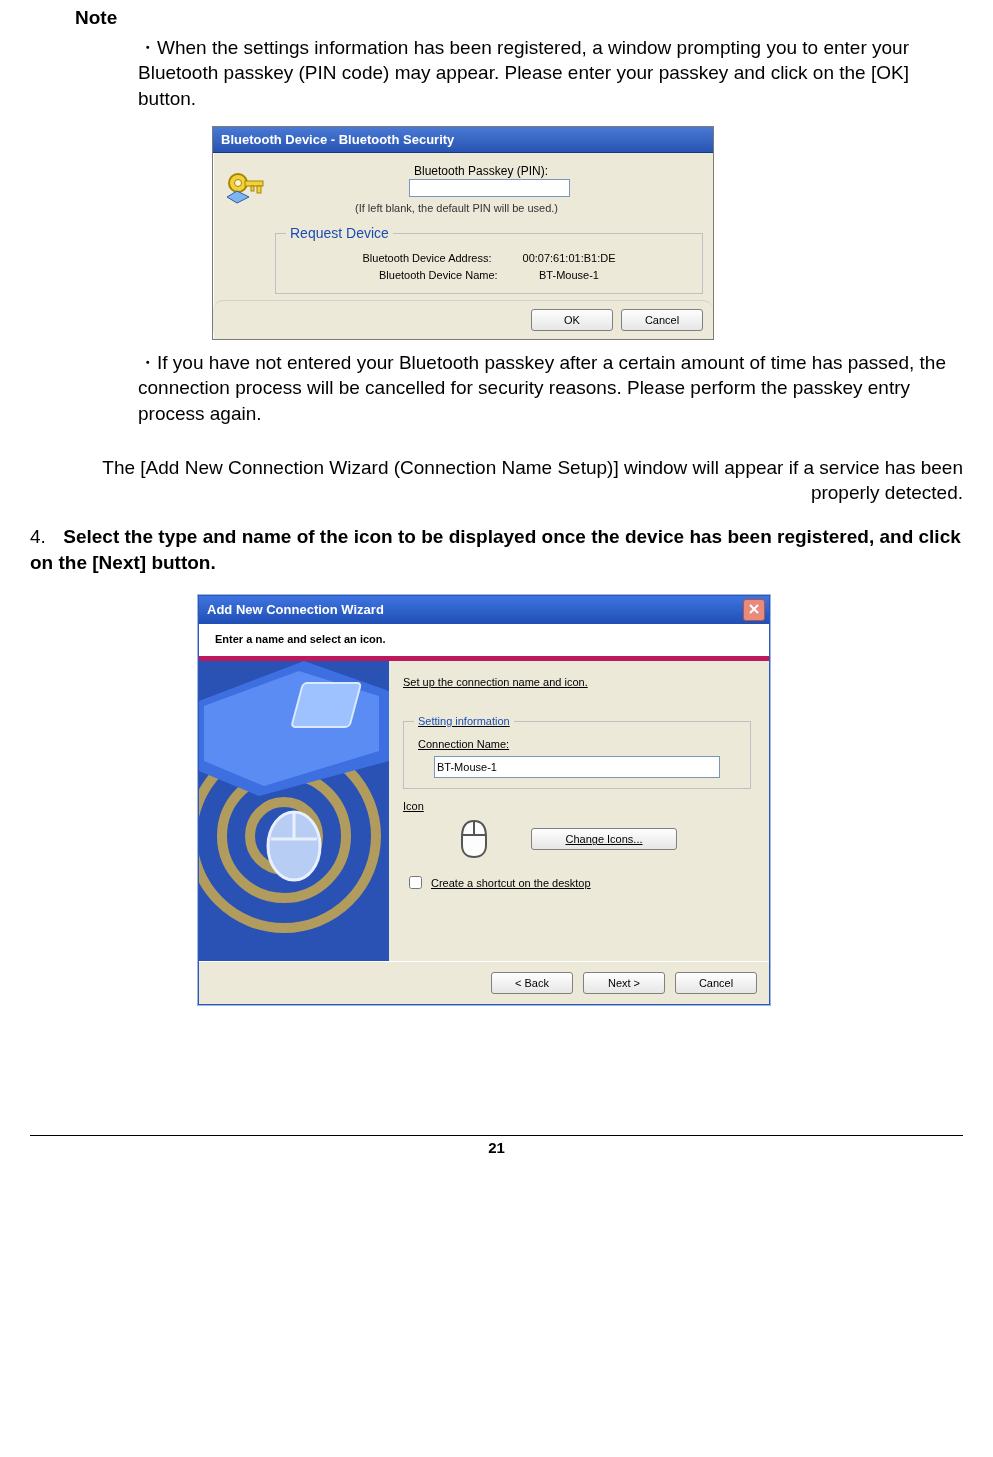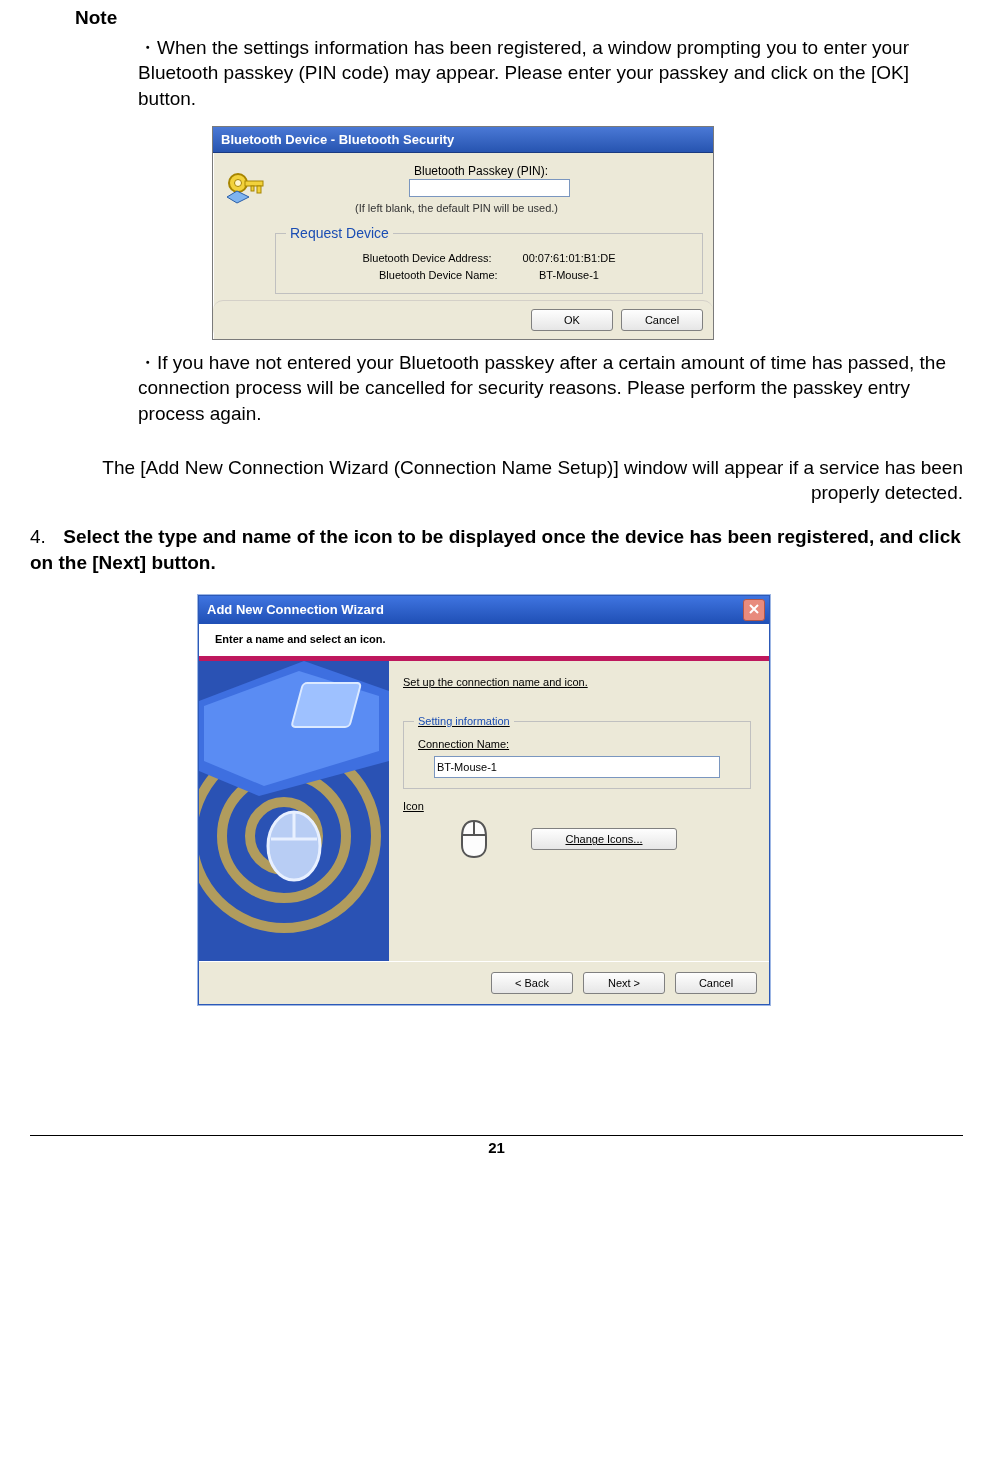--- a/index.html
+++ b/index.html
@@ -327,20 +327,24 @@
             <span class="mouse-icon">
               <svg viewBox="0 0 34 40">
                 <path d="M17 2 C9 2 5 8 5 18 L5 26 C5 34 10 38 17 38 C24 38 29 34 29 26 L29 18 C29 8 25 2 17 2 Z" fill="#fdfdfd" stroke="#555" stroke-width="2"></path>
                 <line x1="17" y1="3" x2="17" y2="16" stroke="#555" stroke-width="2"></line>
                 <line x1="6" y1="16" x2="28" y2="16" stroke="#555" stroke-width="2"></line>
               </svg>
             </span>
             <button class="change-btn">Change Icons...</button>
           </div>
 
+          <label class="cb-row">
+            <input type="checkbox" style="">
+            <span>Create a shortcut on the desktop</span>
+          </label>
         </div>
       </div>
       <div class="dlg2-footer">
         <button class="xp-btn">&lt; Back</button>
         <button class="xp-btn">Next &gt;</button>
         <button class="xp-btn">Cancel</button>
       </div>
     </div>
   </div>
 

